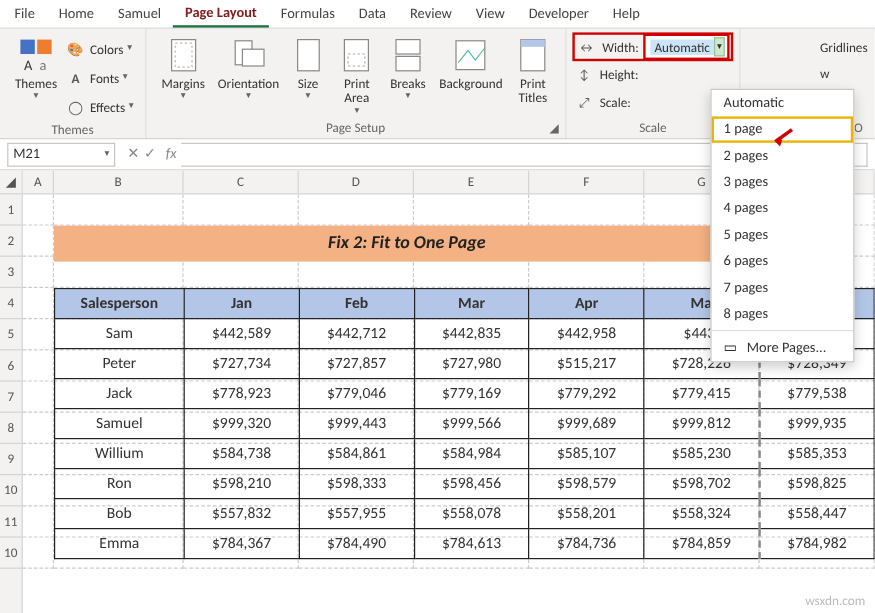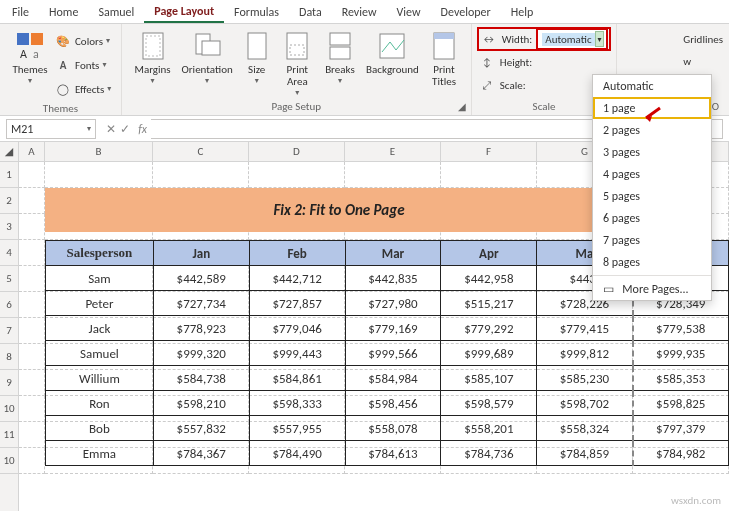--- a/index.html
+++ b/index.html
@@ -119,35 +119,35 @@
   .col-hdrs { display:flex; height:20px; background:#f3f2f1; border-bottom:1px solid #d4d4d4;}
   .col-hdr { border-right:1px solid #d4d4d4; display:flex;align-items:center;justify-content:center; font-size:11px; color:#555;}
   .sheet { position:relative; flex:1; }
   
   .cA{width:26px} .cB{width:108px} .cC{width:96px} .cD{width:96px}
   .cE{width:96px} .cF{width:96px} .cG{width:96px} .cH{width:96px}
   .sheet-row { display:flex; height:26px;}
   .cell { border-right:1px dashed #ccc; border-bottom:1px dashed #ccc; display:flex;align-items:center;justify-content:center; font-size:13px;}
   
   .title-band {
-    position:absolute; left:26px; top:26px; width:588px; height:44px;
+    position:absolute; left:26px; top:26px; width:588px; height:30px;
     background:#f4b183; display:flex;align-items:center;justify-content:center;
     font-weight:700; font-size:15px; font-style:italic; color:#222;
   }
   .data-table {
     position:absolute; left:26px; top:78px;
     border-collapse:collapse; font-size:13px;
   }
   .data-table th, .data-table td {
     border:1px solid #222; height:25px; text-align:center; padding:0 4px;
   }
   .data-table th {
     background:#b4c6e7; font-weight:700; width:96px;
   }
-  .data-table th.first { width:108px;font-family:Liberation Serif, serif;}
+  .data-table th.first { width:108px;}
   .data-table td.first { width:108px; font-weight:400;}
   .data-table td { width:96px; }
   .ragged-right td.last, .ragged-right th.last {
     border-right:2px dashed #888;
   }
   .watermark {
     position:absolute; right:8px; bottom:4px; font-size:11px; color:#bbb;
   }
 </style>
 </head>
@@ -570,21 +570,21 @@
           <td class="last">$598,702</td>
           <td>$598,825</td>
         </tr>
         <tr>
           <td class="first">Bob</td>
           <td>$557,832</td>
           <td>$557,955</td>
           <td>$558,078</td>
           <td>$558,201</td>
           <td class="last">$558,324</td>
-          <td>$797,379</td>
+          <td>$558,447</td>
         </tr>
         <tr>
           <td class="first">Emma</td>
           <td>$784,367</td>
           <td>$784,490</td>
           <td>$784,613</td>
           <td>$784,736</td>
           <td class="last">$784,859</td>
           <td>$784,982</td>
         </tr>

